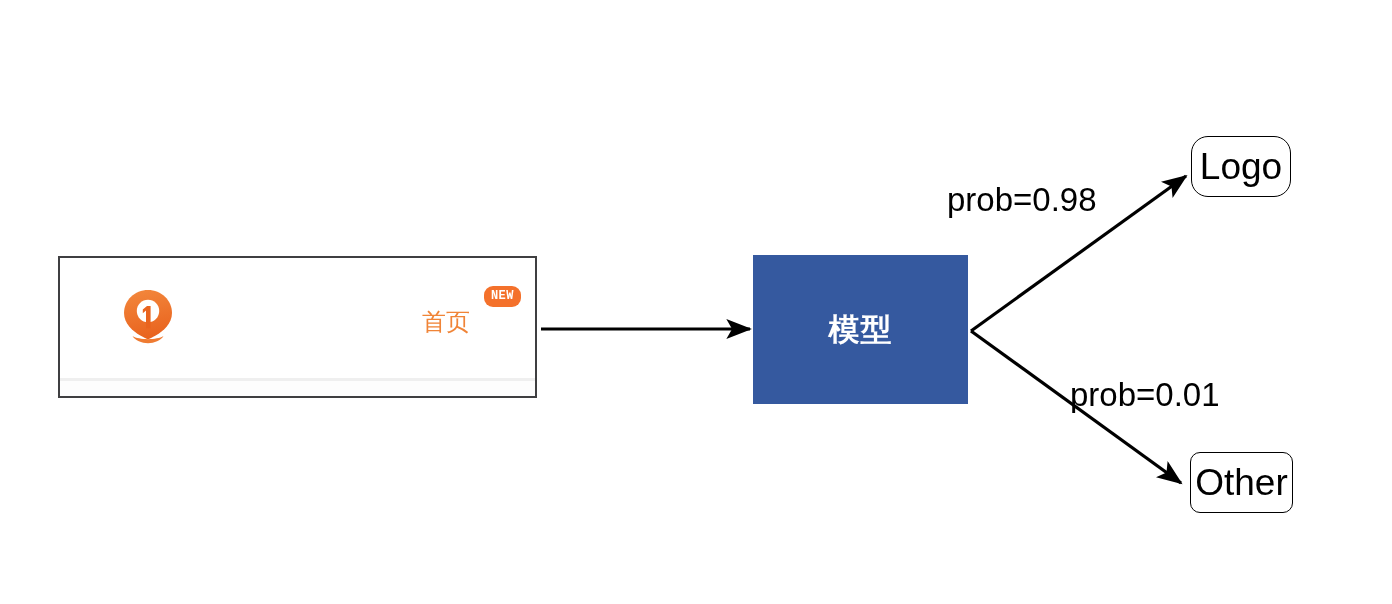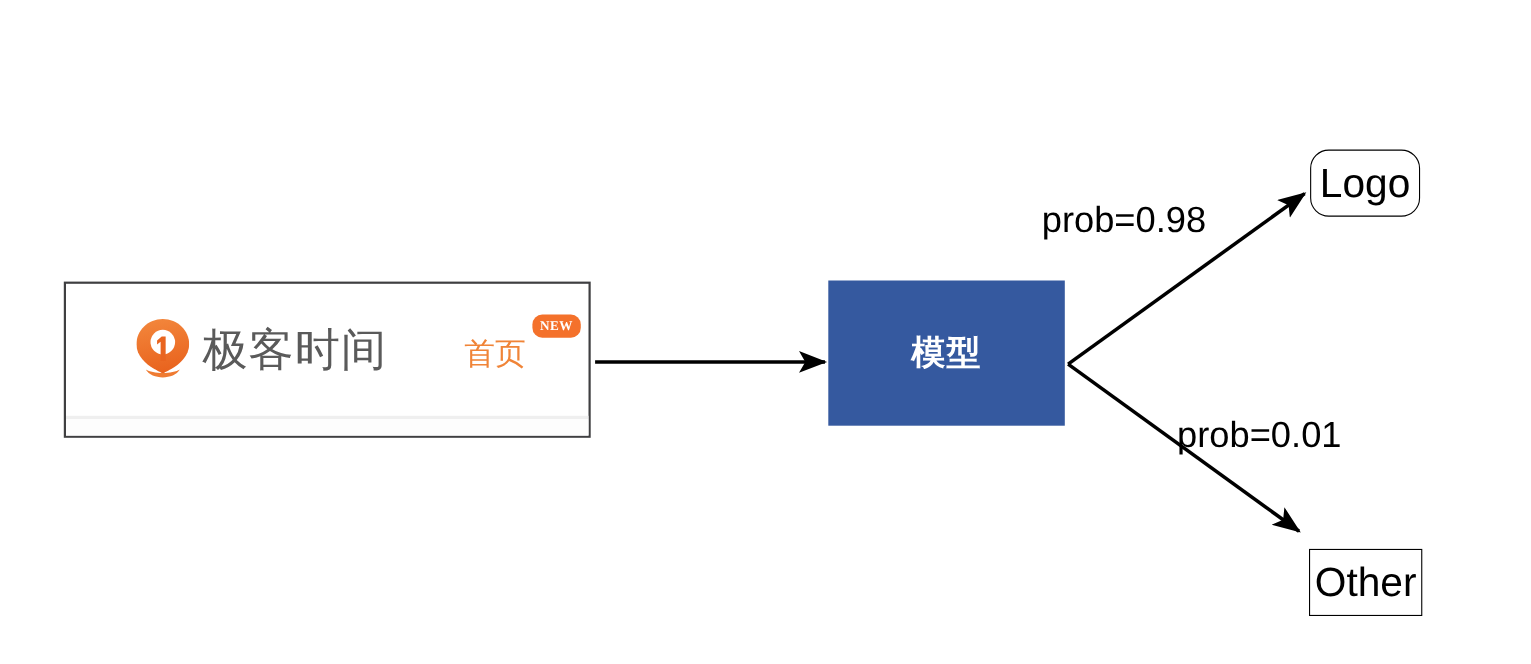--- a/index.html
+++ b/index.html
@@ -59,39 +59,39 @@
     letter-spacing: 1px;
     font-family: "DejaVu Sans", sans-serif;
     white-space: nowrap;
   }
   .nav-link-wrap {
     position: absolute;
     left: 362px;
     top: 44px;
   }
   .nav-link {
-    font-size: 28px;
+    font-size: 24px;
     line-height: 40px;
     color: #f08437;
-    font-family: Liberation Sans, sans-serif;
+    font-family: Liberation Serif, serif;
     white-space: nowrap;
   }
   .new-badge {
     position: absolute;
     left: 62px;
     top: -16px;
     background: #f4712b;
     color: #ffffff;
     font-size: 12px;
     font-weight: bold;
     line-height: 12px;
     padding: 4px 7px 5px 7px;
     border-radius: 9px;
     letter-spacing: 0.4px;
-    font-family: Liberation Serif, serif;
+    font-family: Liberation Mono, monospace;
   }
   .panel-divider {
     position: absolute;
     left: 0;
     top: 120px;
     width: 100%;
     height: 3px;
     background: #efefef;
   }
   .panel-footer {
@@ -102,21 +102,21 @@
     height: 15px;
     background: #fdfdfd;
   }
 
   
   .model-box {
     position: absolute;
     left: 753px;
     top: 255px;
     width: 215px;
-    height: 132px;
+    height: 149px;
     background: #35599f;
     display: flex;
     align-items: center;
     justify-content: center;
   }
   .model-label {
     color: #ffffff;
     font-size: 31px;
     font-weight: bold;
     letter-spacing: 1px;
@@ -133,21 +133,21 @@
     align-items: center;
     justify-content: center;
   }
   .outcome-box span {
     font-size: 37px;
     line-height: 40px;
     color: #000000;
     font-family: "Liberation Sans", sans-serif;
   }
   #box-logo  { left: 1191px; top: 136px; width: 100px; height: 61px; border-radius: 17px; }
-  #box-other { left: 1190px; top: 499px; width: 103px; height: 61px; }
+  #box-other { left: 1190px; top: 452px; width: 103px; height: 61px; border-radius: 10px; }
 
   
   .edge-label {
     position: absolute;
     font-size: 33px;
     line-height: 38px;
     color: #000000;
     white-space: nowrap;
     font-family: "Liberation Sans", sans-serif;
     margin-top: 16px;
@@ -185,21 +185,20 @@
       <path d="M24 0 C10.7 0 0 10.3 0 23 C0 33.2 8.5 41.2 16.3 45.5
                C20.2 47.6 24 49.6 24 49.6 C24 49.6 27.8 47.6 31.7 45.5
                C39.5 41.2 48 33.2 48 23 C48 10.3 37.3 0 24 0 Z" fill="url(#pinGrad)"></path>
       <circle cx="24" cy="21" r="11.2" fill="#ffffff"></circle>
       <path d="M23.0 16.0 L18.8 19.6 L18.8 23.2 L22.0 20.6 L22.0 38.2
                L26.6 38.2 L26.6 16.0 Z" fill="#e9641f"></path>
       <path d="M8.5 46.0 C14 55.5 34 55.5 39.5 46.0
                C33 50.2 15 50.2 8.5 46.0 Z" fill="#ef7b32"></path>
     </svg>
 
-    <div class="brand-name">极客时间</div>
 
     <div class="nav-link-wrap">
       <div class="nav-link">首页</div>
       <div class="new-badge">NEW</div>
     </div>
   </div>
 
   <div class="panel-divider"></div>
   <div class="panel-footer"></div>
 </div>

